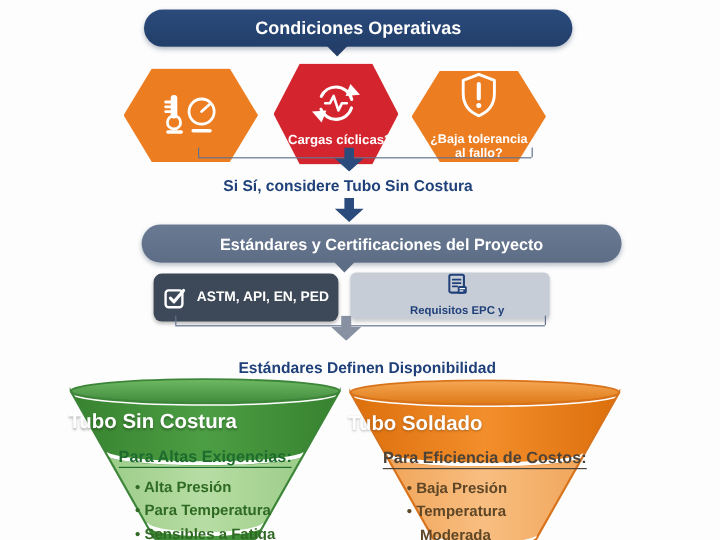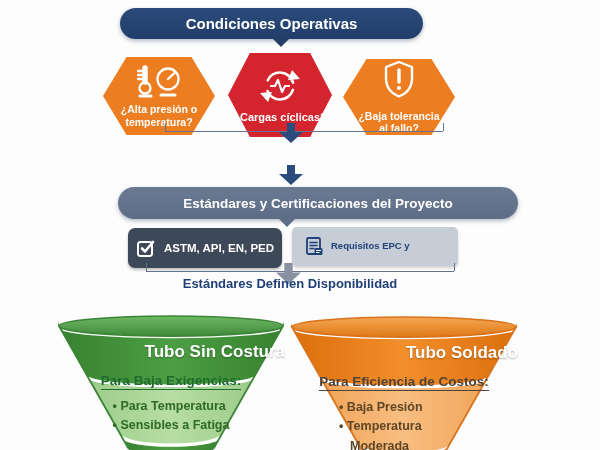--- a/index.html
+++ b/index.html
@@ -3,21 +3,21 @@
 <meta charset="utf-8">
 <style>
   html,body{margin:0;padding:0;background:#fff;}
   .stage{position:relative;width:600px;height:450px;background:#fdfdfd;overflow:hidden;
          font-family:"Liberation Sans",sans-serif;}
   .abs{position:absolute;}
 
   
   .banner{position:absolute;display:flex;align-items:center;justify-content:center;
           color:#fff;font-weight:bold;box-shadow:0 2px 4px rgba(40,60,90,.35);}
-  .banner-top{left:120px;top:8px;width:303px;height:31px;border-radius:16px;font-size:15px;
+  .banner-top{left:120px;top:8px;width:357px;height:31px;border-radius:16px;font-size:15px;
           background:linear-gradient(180deg,var(--navy,#2B4B7C),var(--navy-dark,#223E69));}
   .banner-standards{left:118px;top:187px;width:400px;height:32px;border-radius:16px;font-size:13.5px;
           background:linear-gradient(180deg,var(--slate,#6B7A93),var(--slate-dark,#5D6D86));}
   .pointer{position:absolute;width:0;height:0;border-left:9px solid transparent;border-right:9px solid transparent;}
   .pointer-navy{left:272px;top:38px;border-top:9px solid var(--navy-dark,#223E69);}
   .pointer-slate{left:278px;top:218px;border-top:9px solid var(--slate-dark,#5D6D86);}
 
   
   .hex{position:absolute;display:flex;flex-direction:column;align-items:center;justify-content:center;
        gap:3px;color:#fff;font-weight:bold;text-align:center;
@@ -35,29 +35,29 @@
   .flow-text{position:absolute;left:0;width:580px;text-align:center;
              color:var(--text-navy,#1F4078);font-weight:bold;font-size:13px;}
 
   
   .box-dark{position:absolute;left:128px;top:228px;width:154px;height:40px;border-radius:7px;
             background:var(--box-dark,#3D4858);display:flex;align-items:center;justify-content:center;gap:8px;
             color:#fff;font-weight:bold;font-size:11.5px;box-shadow:0 2px 3px rgba(0,0,0,.25);}
   .box-light{position:absolute;left:292px;top:227px;width:166px;height:39px;border-radius:5px;
             background:var(--box-light,#C7CDD7);display:flex;align-items:center;gap:7px;padding-left:12px;
             box-sizing:border-box;color:var(--text-navy,#1F4078);font-weight:bold;font-size:9.5px;
-            box-shadow:0 2px 3px rgba(0,0,0,.18);}
+            box-shadow:0 2px 3px rgba(0,0,0,.18);flex-direction:column;}
   .box-light .txt{line-height:1.3;}
 
   
   .funnel{position:absolute;width:228px;height:140px;}
   .funnel-green{left:57px;top:315px;}
   .funnel-orange{left:290px;top:316px;}
   .funnel svg{position:absolute;left:0;top:0;}
-  .f-title{position:absolute;left:0;top:27px;width:100%;text-align:right;color:#fff;
+  .f-title{position:absolute;left:0;top:27px;width:100%;text-align:left;color:#fff;
            font-weight:bold;font-size:17px;text-shadow:0 1px 2px rgba(0,0,0,.3);}
   .f-sub{position:absolute;left:0;top:58px;width:100%;text-align:center;font-weight:bold;font-size:13.5px;}
   .f-sub span{display:inline-block;padding-bottom:1px;border-bottom:1.5px solid currentColor;}
   .f-sub-g{color:var(--green-subtitle,#1D6C2E);}
   .f-sub-o{color:var(--orange-subtitle,#4D4338);}
   .f-bullets{position:absolute;top:82px;left:50%;transform:translateX(-50%);
              font-weight:bold;font-size:12.5px;line-height:1.55;text-align:left;}
   .f-bullets-g{color:var(--green-bullet,#2E6A24);white-space:nowrap;}
   .f-bullets-o{color:var(--orange-bullet,#5E4626);width:130px;}
   .f-bullet{padding-left:11px;text-indent:-11px;}
@@ -91,24 +91,20 @@
       <g class="icon-stroke" stroke-width="2.3">
         <path d="M10,4 v14" stroke-width="5.5"></path>
         <circle cx="10" cy="24" r="5.5"></circle>
         <path d="M3,7 h4 M3,11 h4 M3,15 h4"></path>
         <circle cx="33" cy="15" r="10.5"></circle>
         <path d="M33,15 L39.5,9"></path>
         <path d="M5,32 h11" stroke-width="3"></path>
         <path d="M26,31 h14" stroke-width="3"></path>
       </g>
     </svg>
-    <div class="hex-label">
-      <div>¿Alta presión o</div>
-      <div>temperatura?</div>
-    </div>
   </div>
 
   <div class="hex hex-2">
     <svg width="46" height="42" viewBox="0 0 46 42">
       <circle cx="23" cy="20" r="13.5" class="icon-stroke" stroke-width="2.6" stroke-dasharray="33 11" stroke-dashoffset="-4"></circle>
       <polygon points="35,4 43,13 31,14" fill="#fff"></polygon>
       <polygon points="11,36 3,27 15,26" fill="#fff"></polygon>
       <polyline points="14,20 18,20 21,14 25,26 28,20 32,20" class="icon-stroke" stroke-width="2.2"></polyline>
     </svg>
     <div class="hex-label">
@@ -129,20 +125,21 @@
     </div>
   </div>
 
   <div class="bk-line" style="left:165px;top:131px;width:278px;"></div>
   <div class="bk-tick" style="left:165px;top:123px;"></div>
   <div class="bk-tick" style="left:443px;top:123px;"></div>
   <svg class="abs" style="left:279px;top:123px;" width="24" height="20" viewBox="0 0 24 20">
     <polygon points="8,0 16,0 16,9 24,9 12,20 0,9 8,9" fill="var(--navy,#2B4B7C)"></polygon>
   </svg>
 
+  <div class="flow-text" style="top:147px;">Si Sí, considere Tubo Sin Costura</div>
 
   <svg class="abs" style="left:278px;top:165px;" width="26" height="20" viewBox="0 0 24 20">
     <polygon points="8,0 16,0 16,9 24,9 12,20 0,9 8,9" fill="var(--navy,#2B4B7C)"></polygon>
   </svg>
 
   <div class="banner banner-standards">
     <span>Estándares y Certificaciones del Proyecto</span>
   </div>
   <div class="pointer pointer-slate"></div>
 
@@ -166,21 +163,21 @@
     </div>
   </div>
 
   <div class="bk-line" style="left:146px;top:271px;width:308px;"></div>
   <div class="bk-tick" style="left:146px;top:263px;"></div>
   <div class="bk-tick" style="left:454px;top:263px;"></div>
   <svg class="abs" style="left:276px;top:263px;" width="25" height="21" viewBox="0 0 24 20">
     <polygon points="8,0 16,0 16,9 24,9 12,20 0,9 8,9" fill="var(--arrow-gray,#8791A2)"></polygon>
   </svg>
 
-  <div class="flow-text" style="top:276px;">Estándares Definen Disponibilidad</div>
+  <div class="flow-text" style="top:299px;padding-left:16px;">Estándares Definen Disponibilidad</div>
 
   <div class="funnel funnel-green">
     <svg width="228" height="140" viewBox="0 0 228 140">
       <defs>
         <clipPath id="clipG">
             <path d="M2,11 A112,10 0 0 0 226,11 L158,131 A44,9 0 0 1 70,131 Z"></path>
           </clipPath>
         <linearGradient id="gBody" x1="0" y1="0" x2="1" y2="0">
           <stop offset="0" stop-color="#93C77F"></stop>
             <stop offset="0.5" stop-color="#B7DDA4"></stop>
@@ -202,23 +199,24 @@
         <path d="M2,11 A112,10 0 0 0 226,11 L196,64 A82,9 0 0 1 32,64 Z" class="f-band-g"></path>
         <path d="M2,12 A112,10 0 0 0 226,12" class="f-sep" style="stroke-width:2.4"></path>
         <path d="M31,62 A83,9 0 0 0 197,62" class="f-sep"></path>
         <path d="M65,123 A49,9 0 0 0 163,123 L163,140 L65,140 Z" class="f-band-g"></path>
         <path d="M65,121 A49,9 0 0 0 163,121" class="f-sep"></path>
       </g>
       <path d="M2,11 A112,10 0 0 0 226,11 L158,131 A44,9 0 0 1 70,131 Z" class="f-out-g"></path>
     </svg>
     <div class="f-title">Tubo Sin Costura</div>
     <div class="f-sub f-sub-g">
-      <span>Para Baja Exigencias:</span>
+      <span>Para Altas Exigencias:</span>
     </div>
     <div class="f-bullets f-bullets-g">
+      <div class="f-bullet">Alta Presión</div>
       <div class="f-bullet">Para Temperatura</div>
       <div class="f-bullet">Sensibles a Fatiga</div>
     </div>
   </div>
 
   <div class="funnel funnel-orange">
     <svg width="228" height="140" viewBox="0 0 228 140">
       <defs>
         <clipPath id="clipO">
             <path d="M2,11 A112,10 0 0 0 226,11 L158,131 A44,9 0 0 1 70,131 Z"></path>

